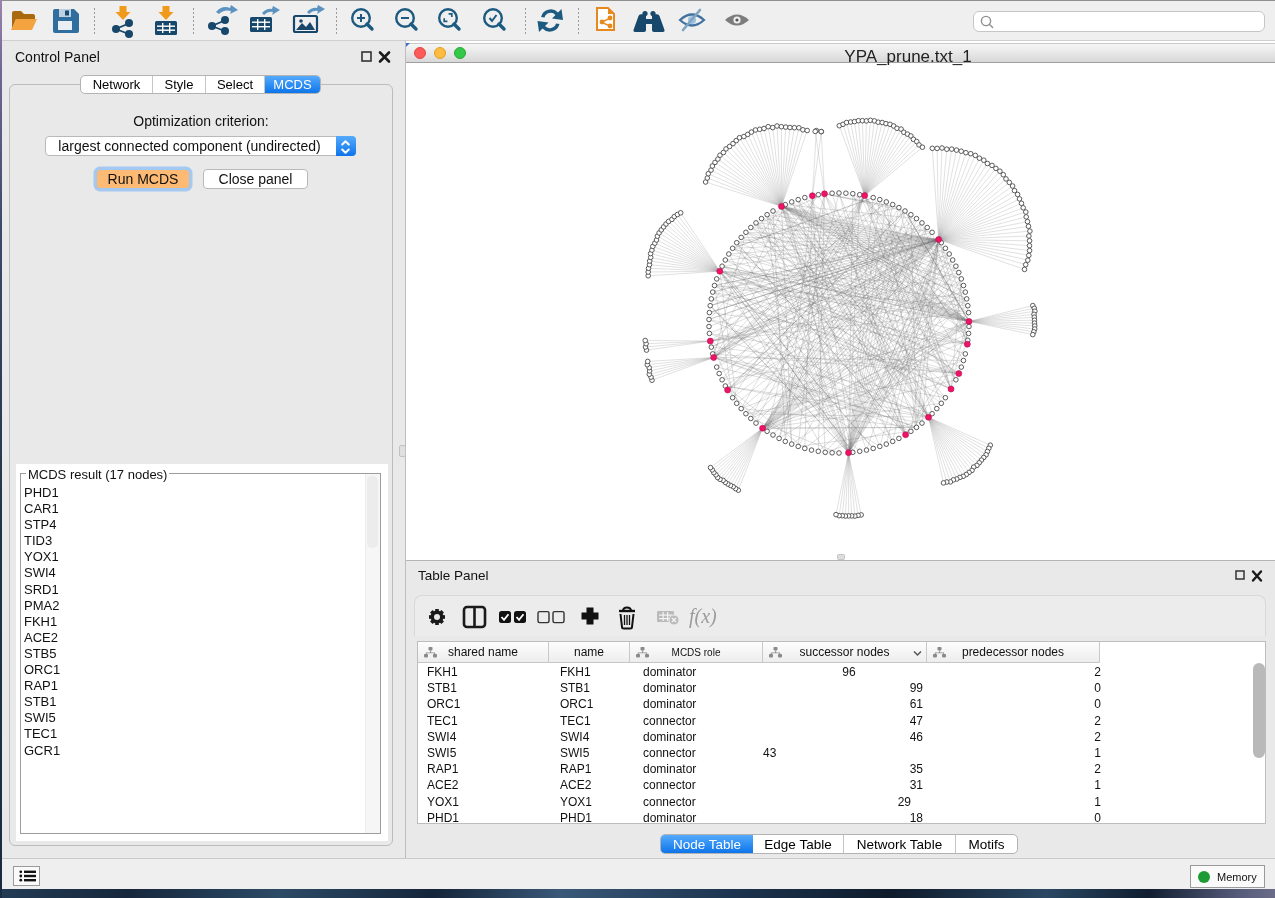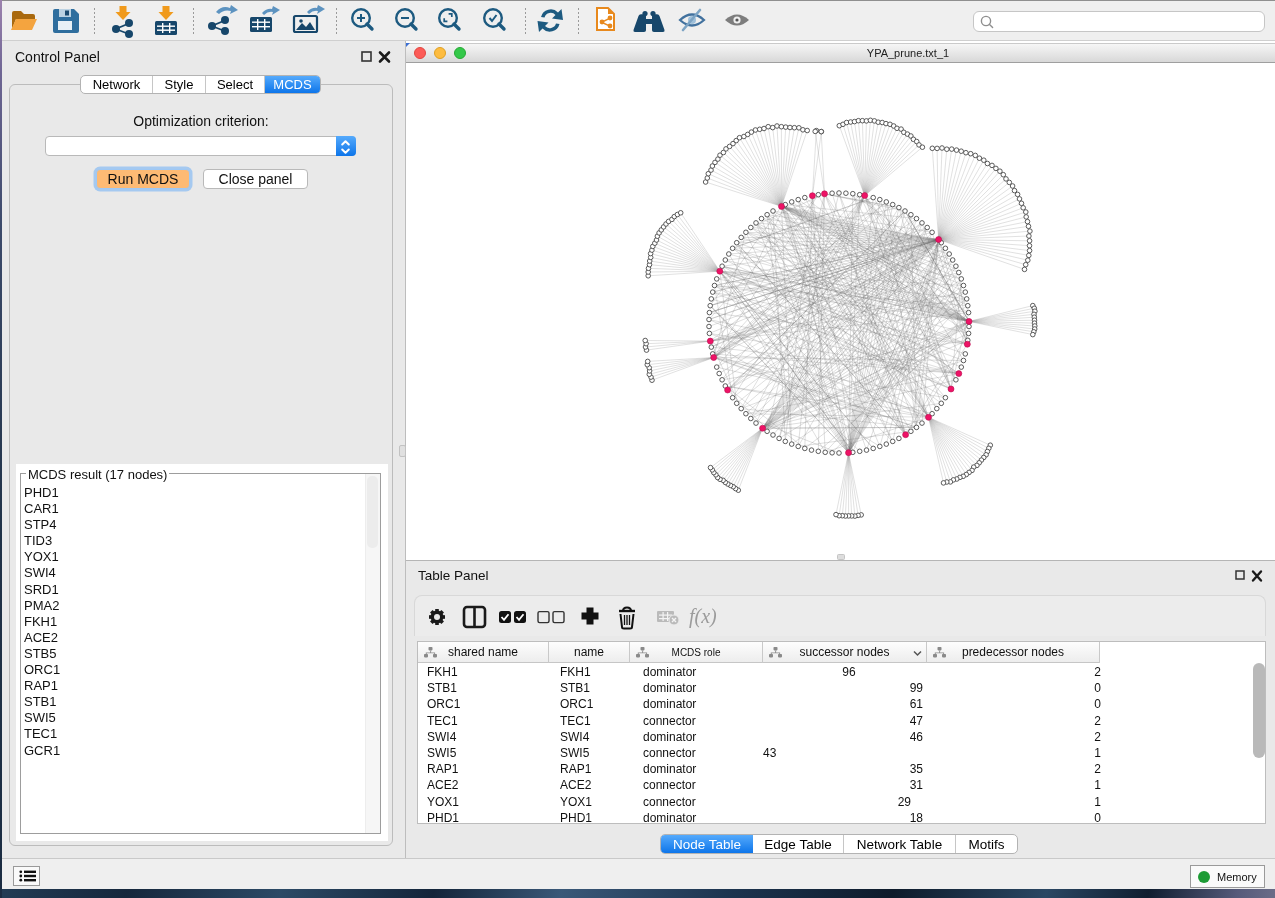--- a/index.html
+++ b/index.html
@@ -122,20 +122,21 @@
   </svg>
 <div class="abs" style="left:9px;top:84px;width:384px;height:762px;border:1px solid #bcbcbc;border-radius:6px;background:#e9e9e9"></div>
 <div class="abs" style="left:80px;top:75px;height:19px;display:flex;font-size:13px;border:1px solid #b3b3b3;border-radius:5px;background:#fff;overflow:hidden">
 <div style="width:72px;text-align:center;line-height:18px;border-right:1px solid #c6c6c6">Network</div>
 <div style="width:53px;text-align:center;line-height:18px;border-right:1px solid #c6c6c6">Style</div>
 <div style="width:59px;text-align:center;line-height:18px;border-right:1px solid #c6c6c6">Select</div>
 <div style="width:55px;text-align:center;line-height:18px;background:linear-gradient(180deg,#55aafc,#0d75ea);color:#fff">MCDS</div>
 </div>
 <div class="abs" style="left:9px;top:113px;width:384px;text-align:center;font-size:14px;color:#111">Optimization criterion:</div>
 <div class="abs" style="left:45px;top:136px;width:311px;height:20px;background:#fff;border:1px solid #b9b9b9;border-radius:4px">
+<div style="position:absolute;left:0;top:0;right:22px;text-align:center;font-size:14px;line-height:19px;color:#111">largest connected component (undirected)</div>
 <div style="position:absolute;right:-1px;top:-1px;width:20px;height:20px;border-radius:0 4px 4px 0;background:linear-gradient(180deg,#55aafc,#0d75ea)"></div>
 <svg style="position:absolute;right:3px;top:2px" width="13" height="16" viewBox="0 0 13 16">
       <path d="M3.2 5.5 L6.5 2.2 L9.8 5.5" fill="none" stroke="#fff" stroke-width="2" stroke-linecap="round" stroke-linejoin="round"></path>
       <path d="M3.2 10.5 L6.5 13.8 L9.8 10.5" fill="none" stroke="#fff" stroke-width="2" stroke-linecap="round" stroke-linejoin="round"></path>
     </svg>
 </div>
 <div class="abs" style="left:96px;top:169px;width:94px;height:20px;background:#fdba74;border:1px solid #9ec8f5;border-radius:4px;box-shadow:0 0 0 2.5px rgba(110,175,245,.55);font-size:14px;text-align:center;line-height:19px;color:#111">Run MCDS</div>
 <div class="abs" style="left:203px;top:169px;width:105px;height:20px;background:#fff;border:1px solid #b9b9b9;border-radius:4px;font-size:14px;text-align:center;line-height:19px;color:#111">Close panel</div>
 <div class="abs" style="left:16px;top:464px;width:372px;height:377px;background:#fff"></div>
 <div class="abs" style="left:20px;top:473px;width:361px;height:361px;border:1px solid #9d9d9d"></div>
@@ -161,21 +162,21 @@
     <div style="height:16.1px">TEC1</div>
     <div style="height:16.1px">GCR1</div>
   </div>
 <div class="abs" style="left:399px;top:445px;width:7px;height:12px;background:#e0e0e0;border:1px solid #c2c2c2;border-radius:2px"></div>
 <div class="abs" style="left:406px;top:41px;width:869px;height:519px;background:#fff"></div>
 <div class="abs" style="left:406px;top:43px;width:869px;height:20px;background:linear-gradient(180deg,#f6f6f6,#d8d8d8);border-top:1px solid #cacaca;border-bottom:1px solid #9f9f9f"></div>
 <div class="abs" style="left:406px;top:43px;width:0;height:0;border-left:4px solid #3b6fd4;border-bottom:4px solid transparent"></div>
 <div class="abs" style="left:414px;top:47px;width:12px;height:12px;border-radius:50%;background:#fc5b57;border:1px solid #e2463f"></div>
 <div class="abs" style="left:434px;top:47px;width:12px;height:12px;border-radius:50%;background:#fdbc40;border:1px solid #dfa023"></div>
 <div class="abs" style="left:454px;top:47px;width:12px;height:12px;border-radius:50%;background:#34c84a;border:1px solid #26a934"></div>
-<div class="abs" style="left:700px;top:47px;width:416px;text-align:center;font-size:11px;color:#222">YPA_prune.txt_1</div>
+<div class="abs" style="left:700px;top:47px;width:416px;text-align:center;font-size:17px;color:#222">YPA_prune.txt_1</div>
 <div class="abs" style="left:406px;top:63px;width:869px;height:497px">
 <svg width="869" height="497" viewBox="0 0 869 497" style="position:absolute;left:0;top:0">
 <g stroke="#6f6f6f" stroke-width="0.65" stroke-opacity="0.34">
 <line x1="532.6" y1="176.5" x2="303.0" y2="256.5"></line>
 <line x1="532.6" y1="176.5" x2="303.4" y2="249.6"></line>
 <line x1="532.6" y1="176.5" x2="304.2" y2="242.7"></line>
 <line x1="532.6" y1="176.5" x2="305.3" y2="235.9"></line>
 <line x1="532.6" y1="176.5" x2="306.7" y2="229.1"></line>
 <line x1="532.6" y1="176.5" x2="308.5" y2="222.5"></line>
 <line x1="532.6" y1="176.5" x2="310.7" y2="215.9"></line>

